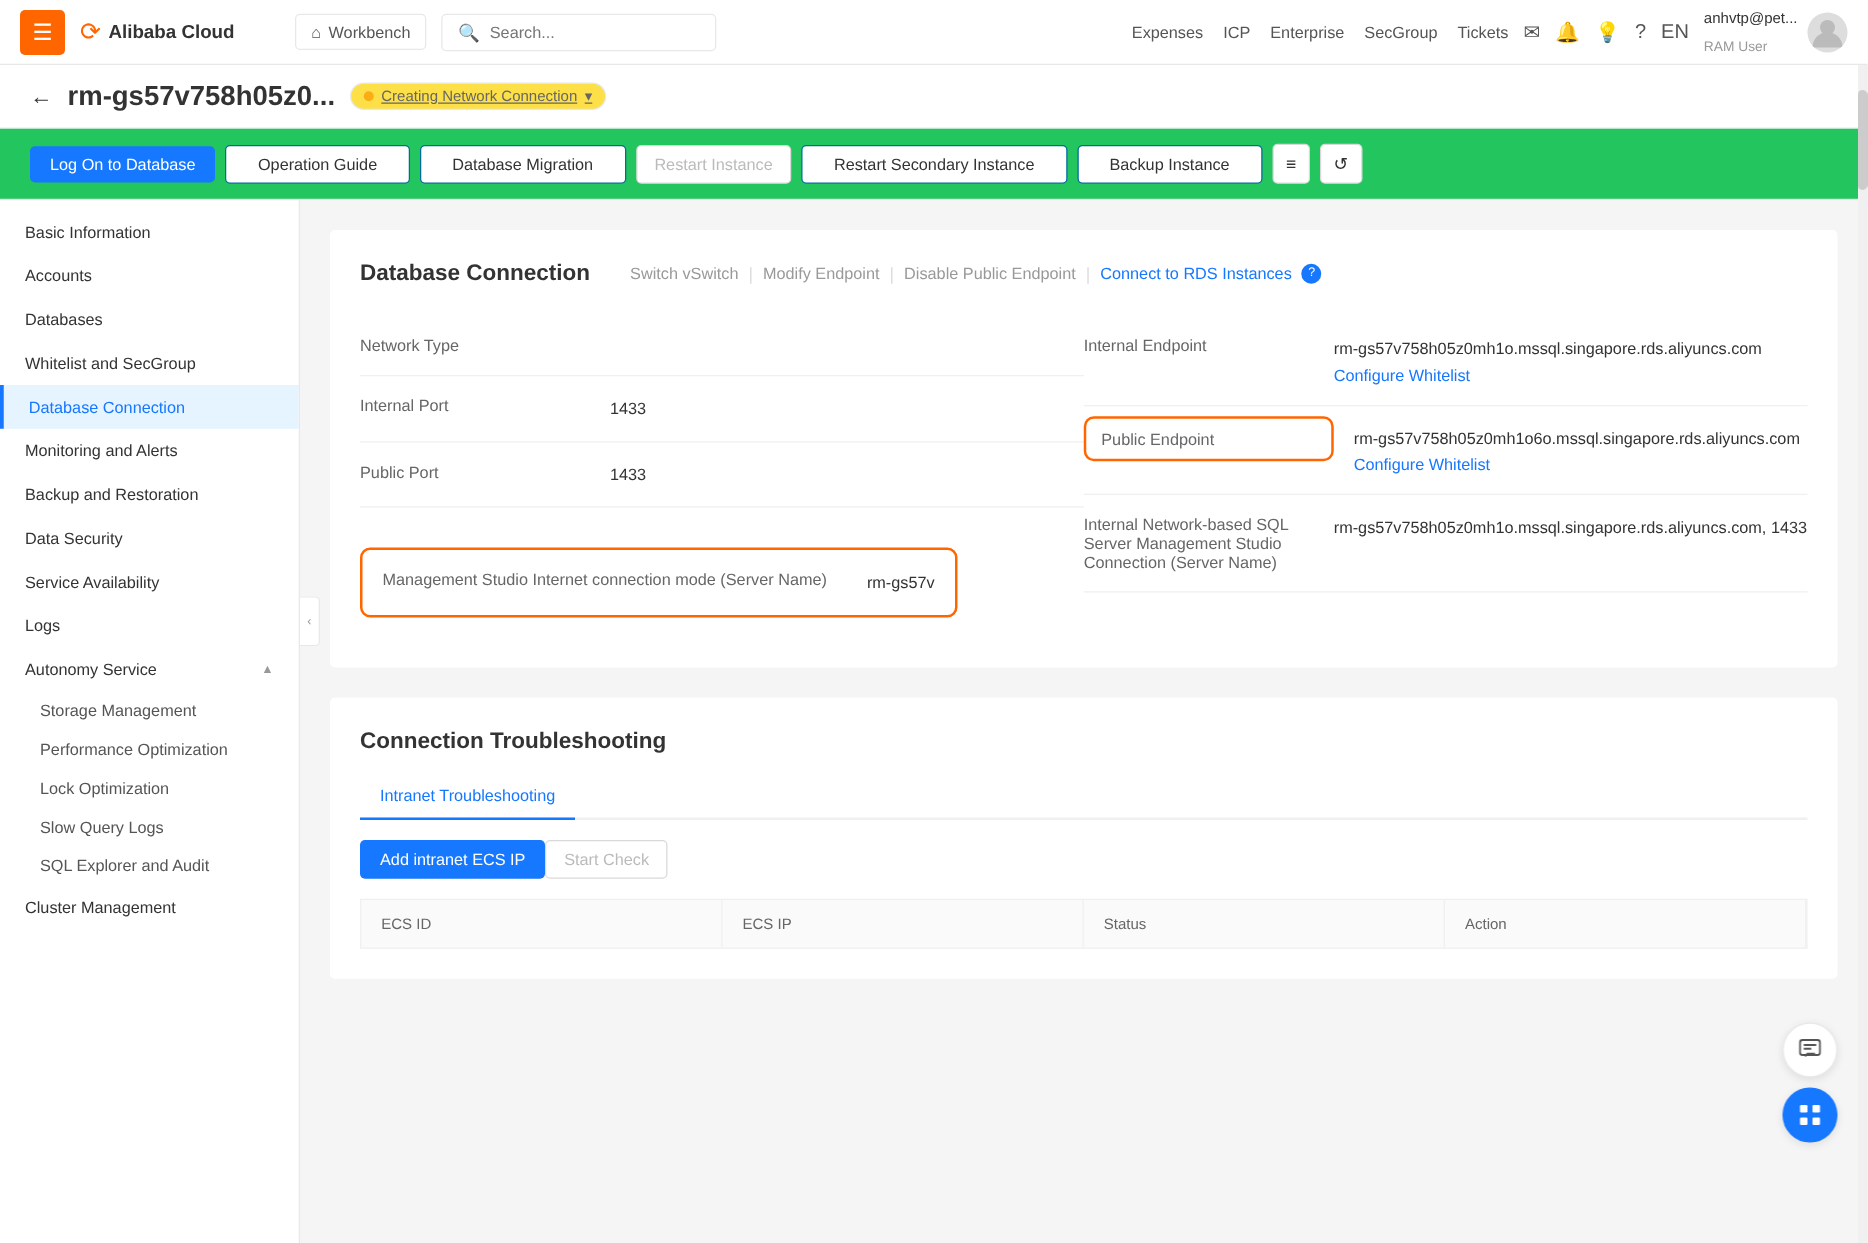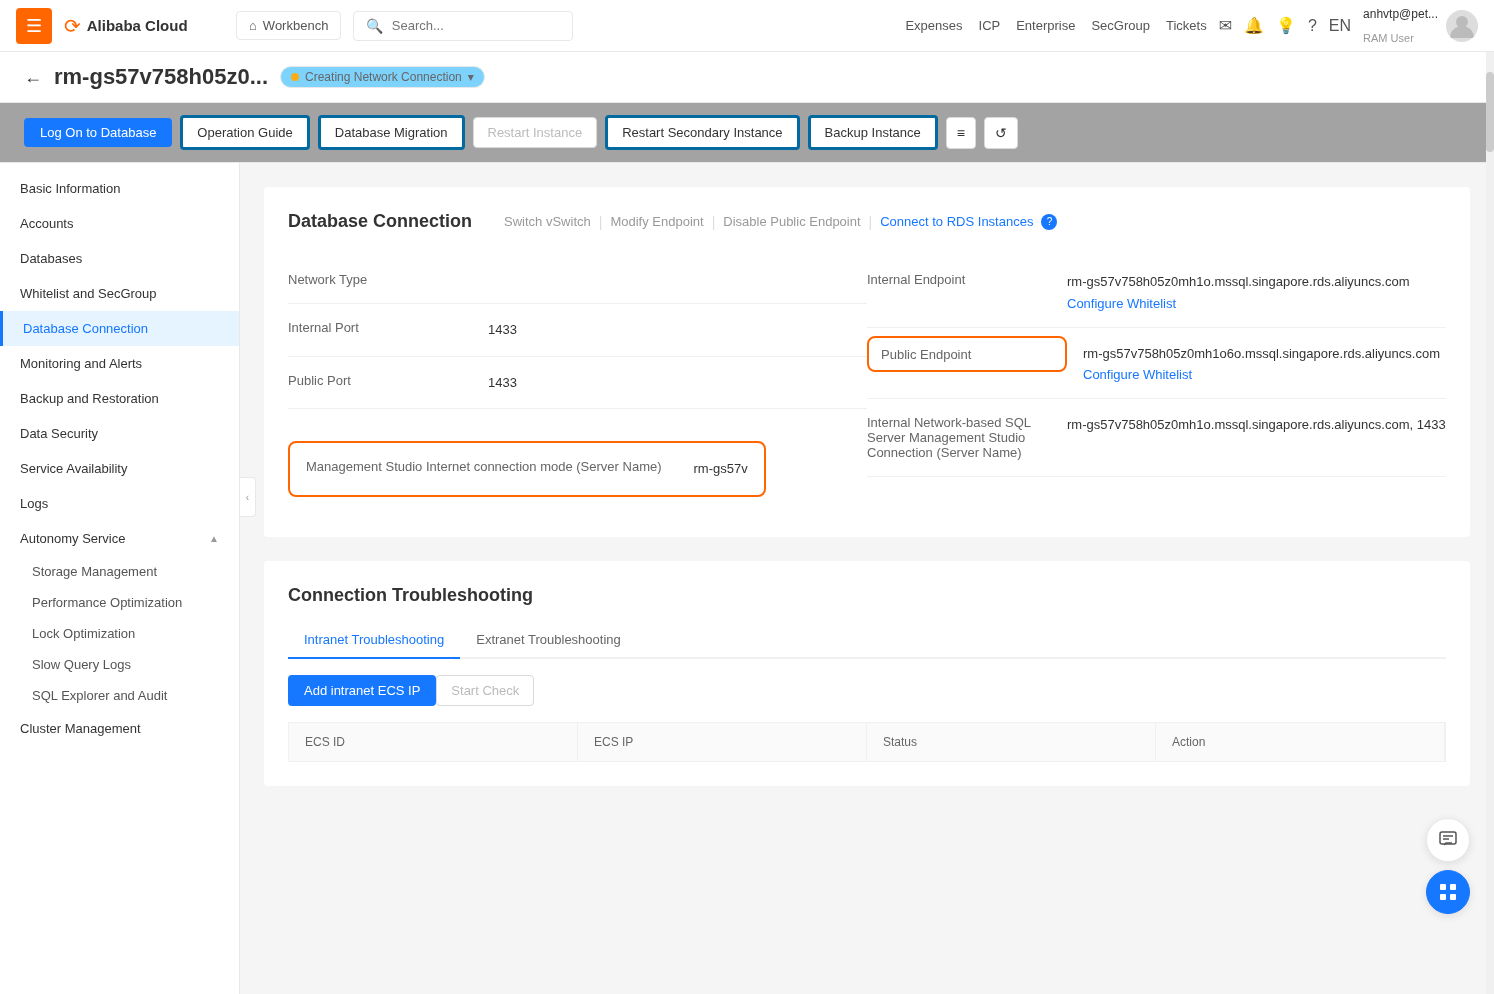--- a/index.html
+++ b/index.html
@@ -24,27 +24,27 @@
     .user-role { color: #999; font-size: 11px; margin-top: 11px; }
     .avatar { width: 32px; height: 32px; border-radius: 50%; background: #ddd; display: flex; align-items: center; justify-content: center; overflow: hidden; }
 
     
     .page-wrapper { margin-top: 52px; display: flex; flex-direction: column; }
     
     
     .instance-header { background: #fff; padding: 12px 24px; border-bottom: 1px solid #e8e8e8; display: flex; align-items: center; gap: 12px; }
     .back-btn { color: #333; font-size: 18px; cursor: pointer; }
     .instance-title { font-size: 22px; font-weight: 700; color: #333; }
-    .status-badge { display: flex; align-items: center; gap: 6px; background: #7dd3fc; border: 1px solid #e8e8e8; border-radius: 12px; padding: 3px 10px; font-size: 12px; color: #666; cursor: pointer; }
+    .status-badge { display: flex; align-items: center; gap: 6px; background: #fde047; border: 1px solid #e8e8e8; border-radius: 12px; padding: 3px 10px; font-size: 12px; color: #666; cursor: pointer; text-decoration: underline; }
     .status-dot { width: 8px; height: 8px; border-radius: 50%; background: #faad14; }
 
     
-    .action-toolbar { background: #a3a3a3; padding: 12px 24px; border-bottom: 1px solid #e8e8e8; display: flex; align-items: center; gap: 8px; }
+    .action-toolbar { background: #22c55e; padding: 12px 24px; border-bottom: 1px solid #e8e8e8; display: flex; align-items: center; gap: 8px; }
     .btn-primary { background: #1677ff; color: #fff; border: none; padding: 7px 16px; border-radius: 4px; cursor: pointer; font-size: 13px; font-weight: 500; }
-    .btn-default { background: #fff; color: #333; border: 3px solid #0369a1; padding: 7px 14px; border-radius: 4px; cursor: pointer; font-size: 13px; }
+    .btn-default { background: #fff; color: #333; border: 1px solid #0369a1; padding: 7px 25px; border-radius: 4px; cursor: pointer; font-size: 13px; }
     .btn-disabled { background: #fff; color: #bbb; border: 1px solid #d9d9d9; padding: 7px 14px; border-radius: 4px; cursor: not-allowed; font-size: 13px; }
     .btn-icon { background: #fff; color: #333; border: 1px solid #d9d9d9; padding: 7px 10px; border-radius: 4px; cursor: pointer; font-size: 14px; }
 
     
     .main-content { display: flex; min-height: calc(100vh - 130px); }
 
     
     .sidebar { width: 240px; background: #fff; border-right: 1px solid #e8e8e8; flex-shrink: 0; padding: 8px 0; }
     .sidebar-item { padding: 10px 20px; cursor: pointer; font-size: 13px; color: #333; display: flex; align-items: center; gap: 8px; }
     .sidebar-item.active { color: #1677ff; border-left: 3px solid #1677ff; background: #e6f4ff; font-weight: 500; }
@@ -277,21 +277,20 @@
           </div>
         </div>
       </div>
 
       <div class="section">
         <div style="margin-bottom: 16px;">
           <span class="section-title">Connection Troubleshooting</span>
         </div>
         <div class="tabs">
           <div class="tab active">Intranet Troubleshooting</div>
-          <div class="tab">Extranet Troubleshooting</div>
         </div>
         <div style="display: flex; gap: 0; margin-bottom: 16px;">
           <button class="btn-primary">Add intranet ECS IP</button>
           <button class="btn-disabled">Start Check</button>
         </div>
         <div class="table-header">
           <div class="table-header-cell">ECS ID</div>
           <div class="table-header-cell">ECS IP</div>
           <div class="table-header-cell">Status</div>
           <div class="table-header-cell">Action</div>

